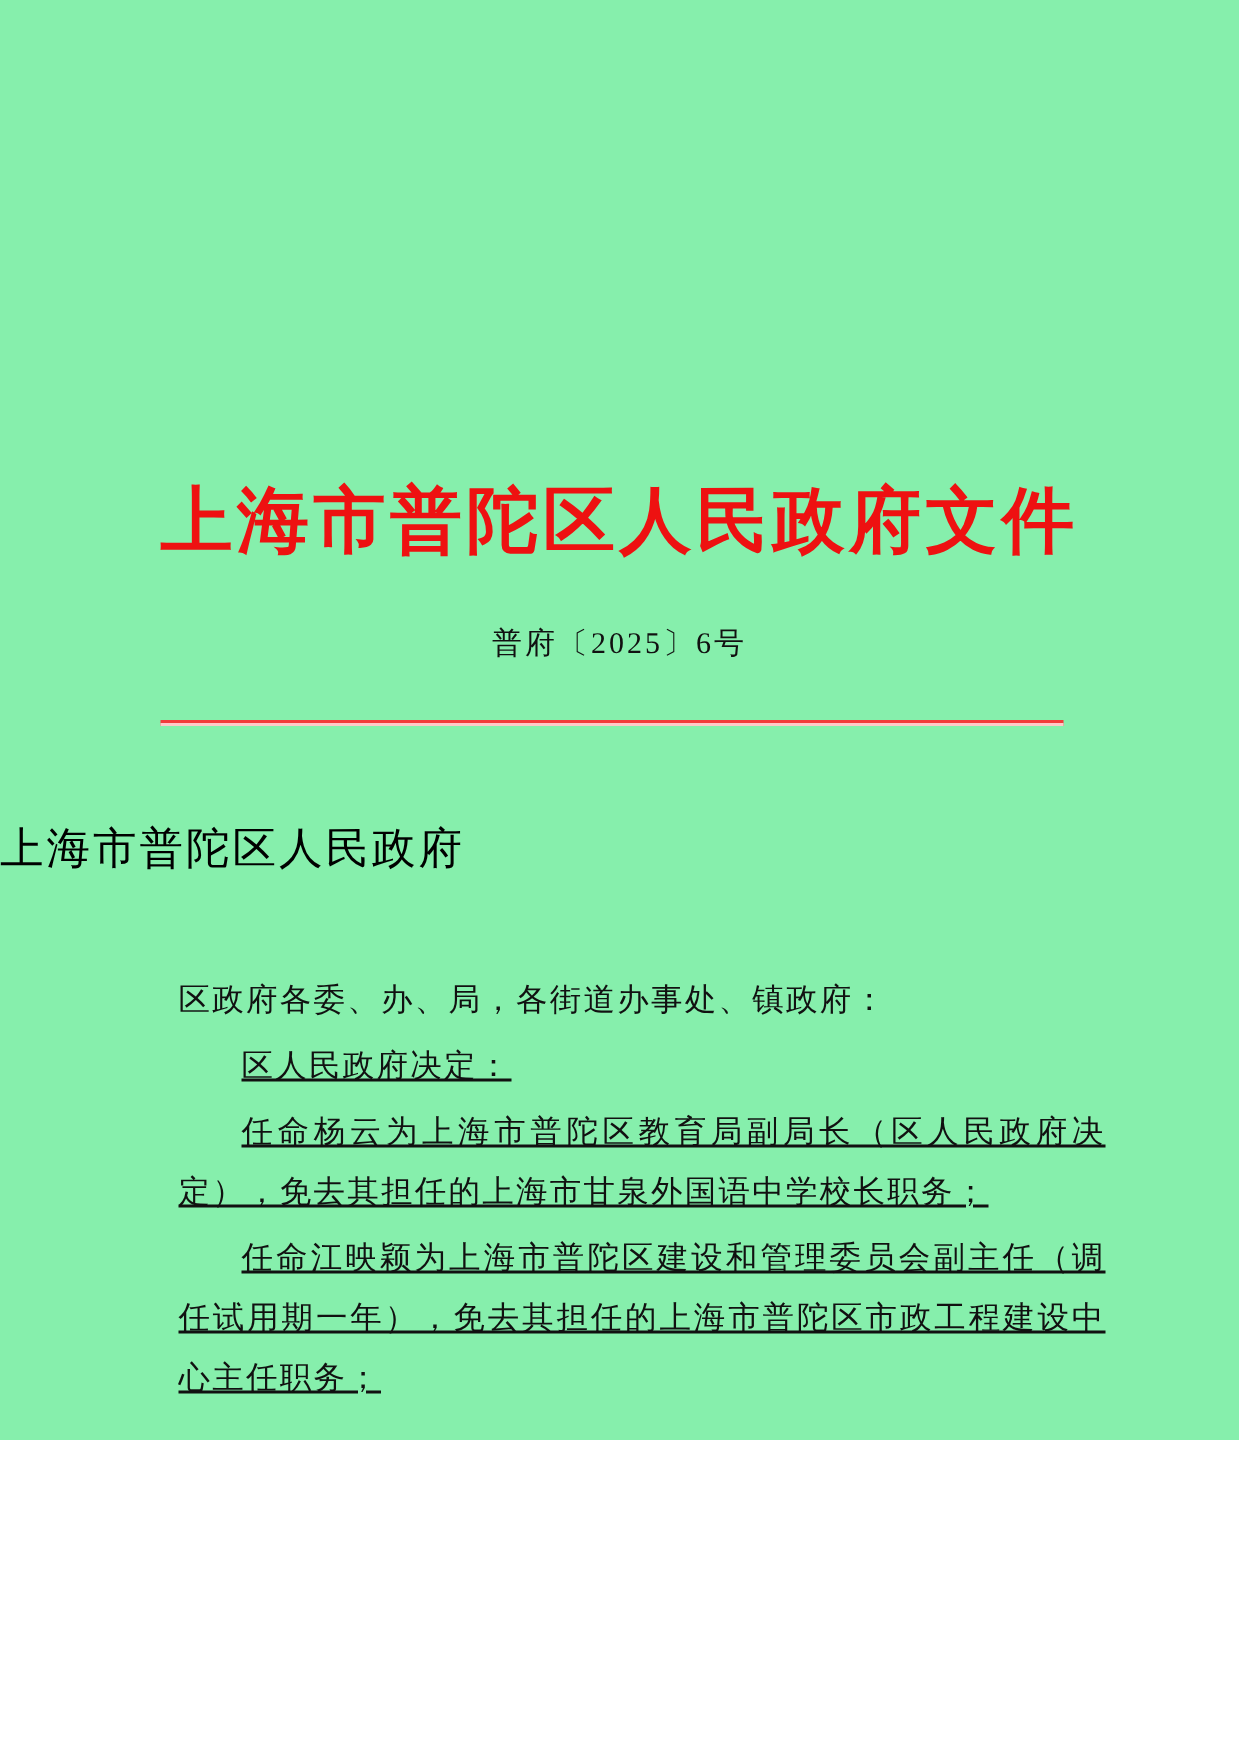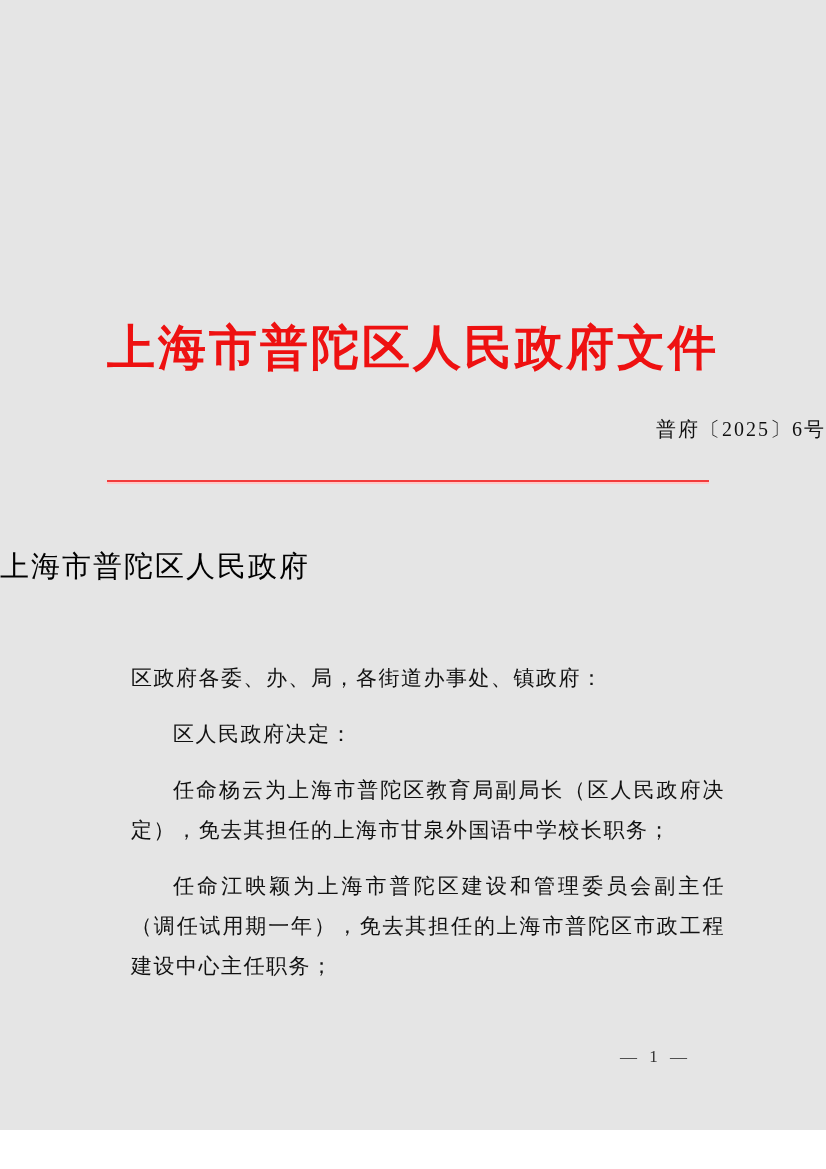--- a/index.html
+++ b/index.html
@@ -3,22 +3,22 @@
 <meta charset="utf-8">
 <style>
   html, body {
     margin: 0;
     padding: 0;
     background: #ffffff;
   }
   .page {
     position: relative;
     width: 826px;
-    height: 1130px;
-    background: #e5e5e5;
+    height: 960px;
+    background: #86efac;
     overflow: hidden;
     font-family: "Liberation Serif", "DejaVu Serif", serif;
     color: #1a1a1a;
   }
   .banner-title {
     position: absolute;
     top: 318px;
     left: 0;
     width: 100%;
     text-align: center;
@@ -27,21 +27,21 @@
     font-weight: bold;
     letter-spacing: 3px;
     color: #ee1111;
     white-space: nowrap;
   }
   .doc-number {
     position: absolute;
     top: 414px;
     left: 0;
     width: 100%;
-    text-align: right;
+    text-align: center;
     font-size: 20px;
     line-height: 30px;
     letter-spacing: 2px;
     color: #111111;
   }
   .red-rule {
     position: absolute;
     top: 480px;
     left: 107px;
     width: 602px;
@@ -72,25 +72,26 @@
     top: 642px;
     left: 115px;
     width: 626px;
     font-size: 21px;
     line-height: 40px;
     letter-spacing: 1.5px;
     text-align: justify;
     color: #111111;
   }
   .body-text p {
-    margin: 16px;
+    margin: 4px;
     padding: 0;
   }
   .body-text p.indent {
     text-indent: 2em;
+    text-decoration: underline;
   }
   .page-number {
     position: absolute;
     top: 1046px;
     left: 620px;
     font-size: 17px;
     line-height: 22px;
     letter-spacing: 4px;
     color: #333333;
     white-space: nowrap;

